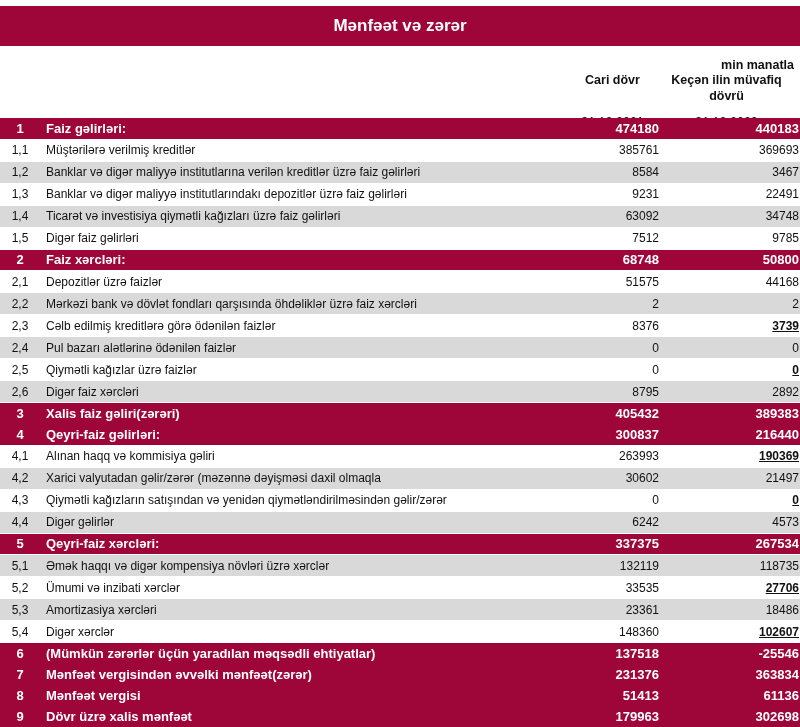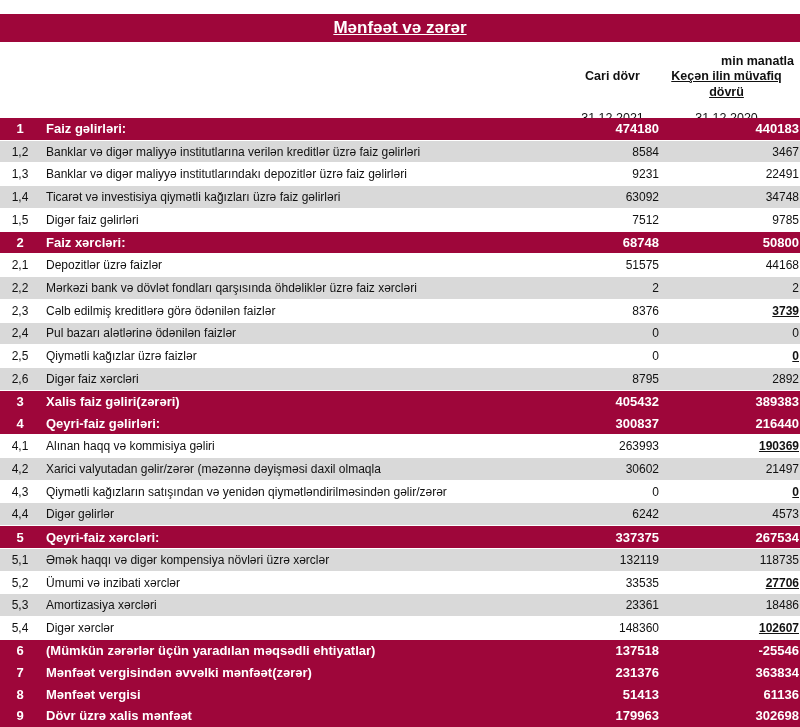--- a/index.html
+++ b/index.html
@@ -14,30 +14,29 @@
     color: var(--text);
   }
   .page {
     position: relative;
     width: 800px;
     height: 727px;
     background: #ffffff;
     overflow: hidden;
   }
   .title-bar {
-    margin-top: 14px;
-    height: 28px;
+    margin-top: 6px;
+    height: 40px;
     background: var(--accent);
     color: #ffffff;
     font-weight: bold;
     font-size: 17px;
     display: flex;
     align-items: center;
     justify-content: center;
-    text-decoration: underline;
   }
   .meta-row {
     height: 26px;
     display: flex;
     align-items: flex-end;
     justify-content: flex-end;
     padding-right: 6px;
     font-weight: bold;
     font-size: 12.5px;
   }
@@ -47,21 +46,21 @@
     align-items: flex-start;
   }
   .col-headers .spacer { width: 565px; }
   .col-head {
     font-weight: bold;
     font-size: 12.5px;
     text-align: center;
     line-height: 1.3;
   }
   .col-head.c2021 { width: 95px; }
-  .col-head.c2020 { width: 135px; padding-right: 2px; text-decoration: underline; }
+  .col-head.c2020 { width: 135px; padding-right: 2px; }
   .dates-row {
     height: 20px;
     display: flex;
     align-items: center;
   }
   .dates-row .spacer { width: 565px; }
   .date-cell {
     font-size: 12.5px;
     text-align: center;
   }
@@ -132,20 +131,26 @@
     <div class="date-cell c2020">31.12.2020</div>
   </div>
 
   <div class="table">
       <div class="row section">
     <div class="cell num">1</div>
     <div class="cell label">Faiz gəlirləri:</div>
     <div class="cell val v2021">474180</div>
     <div class="cell val v2020">440183</div>
   </div>
+      <div class="row data">
+    <div class="cell num">1,1</div>
+    <div class="cell label">Müştərilərə verilmiş kreditlər</div>
+    <div class="cell val v2021">385761</div>
+    <div class="cell val v2020">369693</div>
+  </div>
       <div class="row data shaded">
     <div class="cell num">1,2</div>
     <div class="cell label">Banklar və digər maliyyə institutlarına verilən kreditlər üzrə faiz gəlirləri</div>
     <div class="cell val v2021">8584</div>
     <div class="cell val v2020">3467</div>
   </div>
       <div class="row data">
     <div class="cell num">1,3</div>
     <div class="cell label">Banklar və digər maliyyə institutlarındakı depozitlər üzrə faiz gəlirləri</div>
     <div class="cell val v2021">9231</div>

